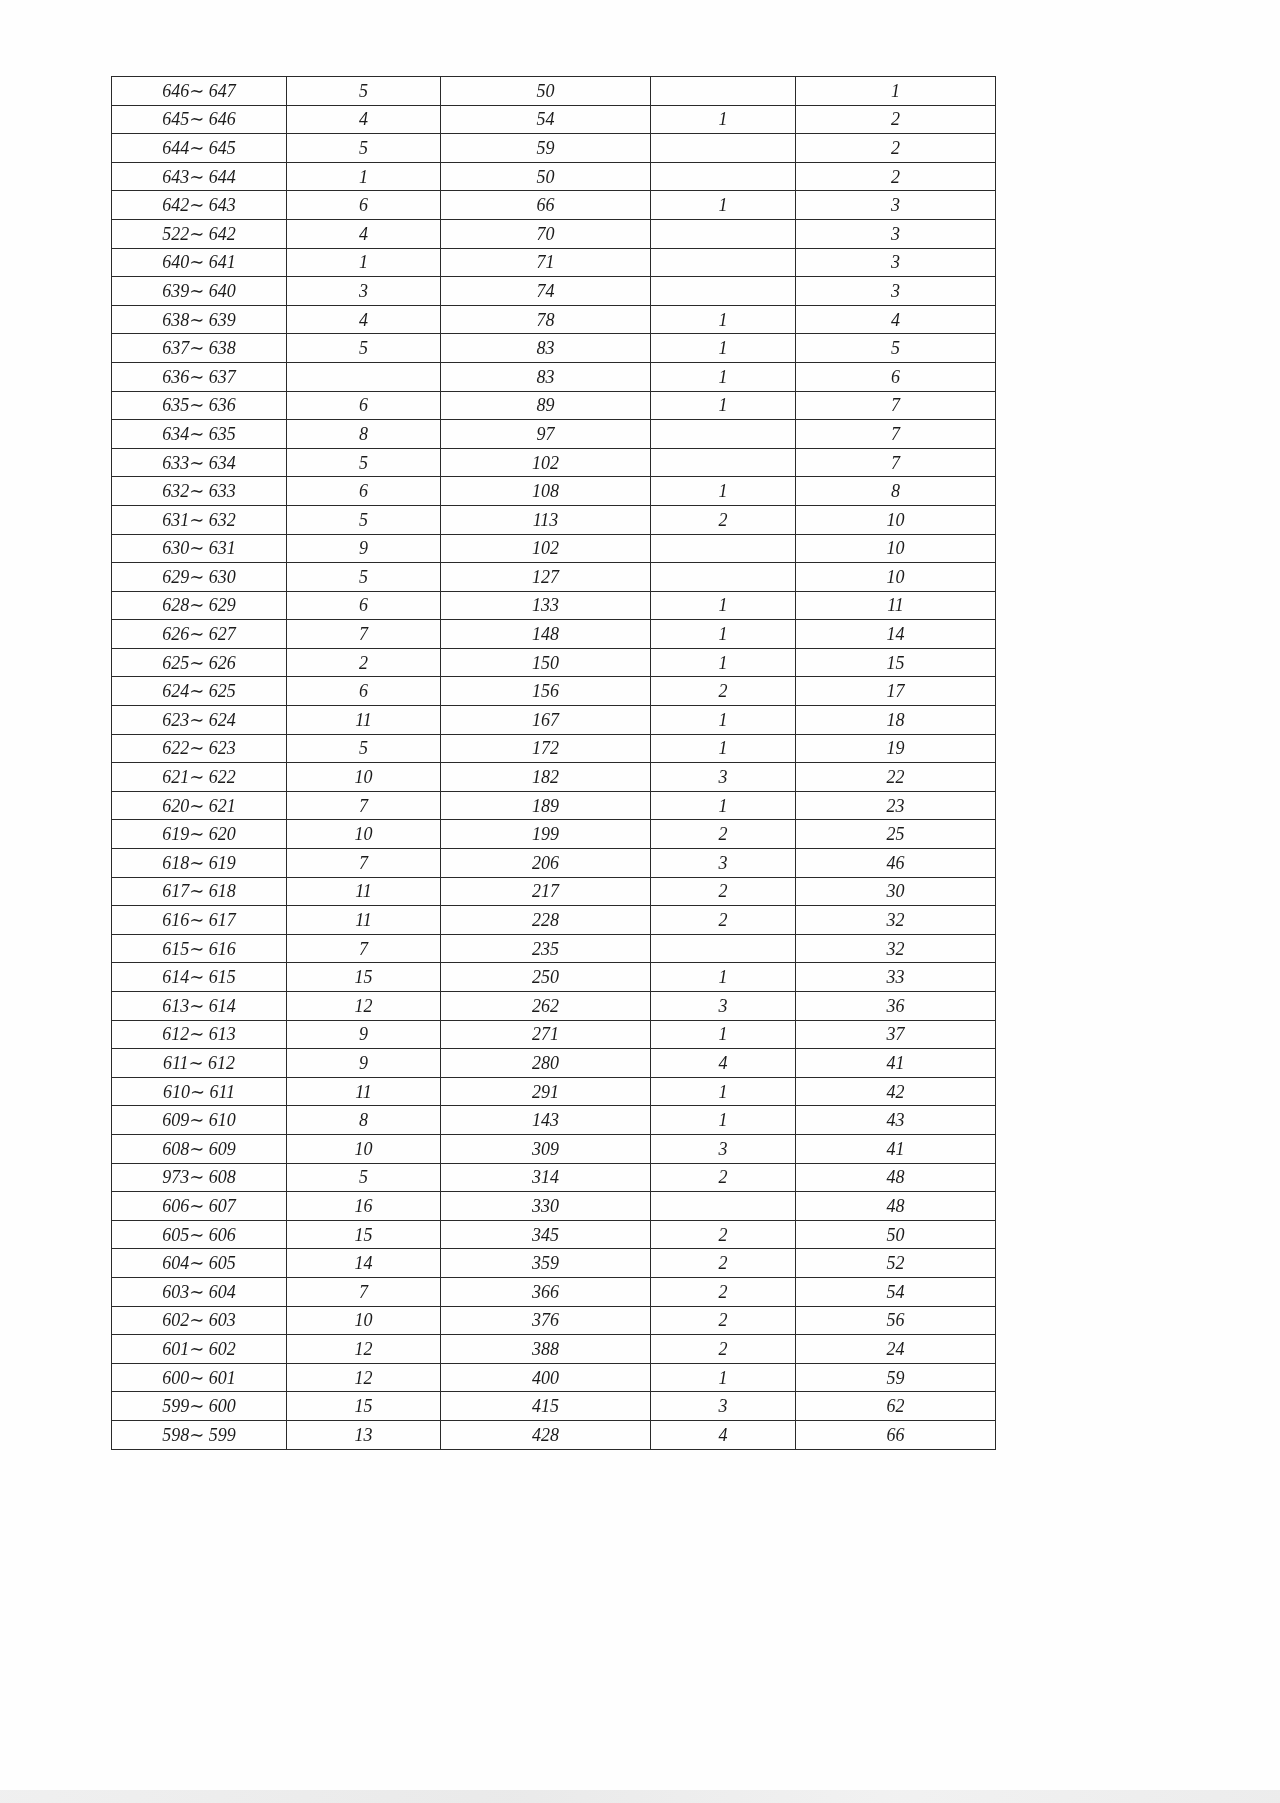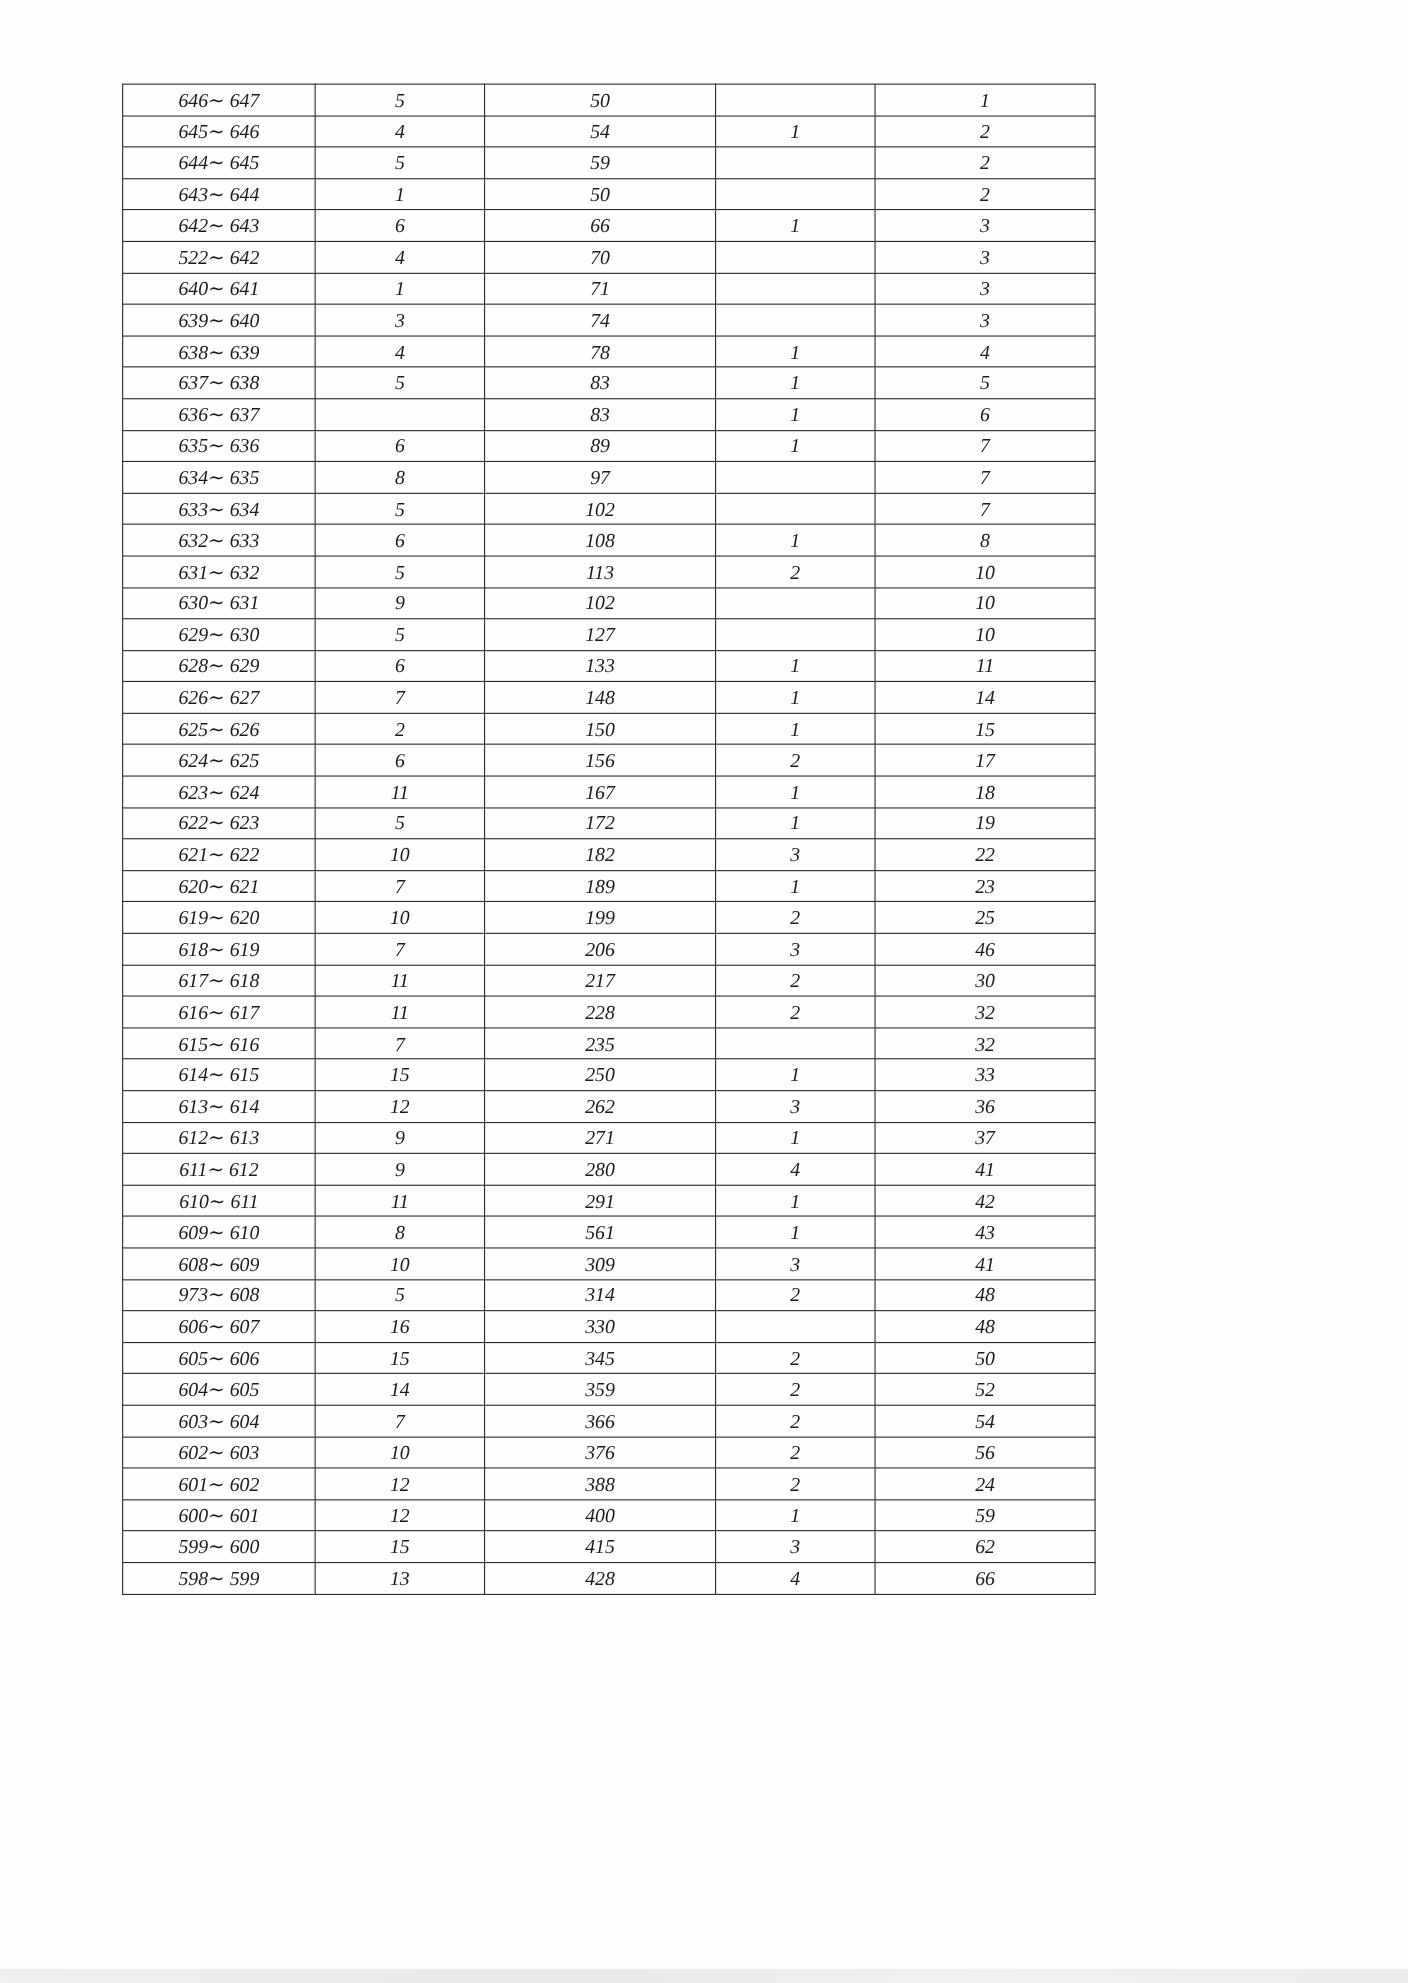--- a/index.html
+++ b/index.html
@@ -318,21 +318,21 @@
         <tr>
           <td>610∼ 611</td>
           <td>11</td>
           <td>291</td>
           <td>1</td>
           <td>42</td>
         </tr>
         <tr>
           <td>609∼ 610</td>
           <td>8</td>
-          <td>561</td>
+          <td>143</td>
           <td>1</td>
           <td>43</td>
         </tr>
         <tr>
           <td>608∼ 609</td>
           <td>10</td>
           <td>309</td>
           <td>3</td>
           <td>41</td>
         </tr>

